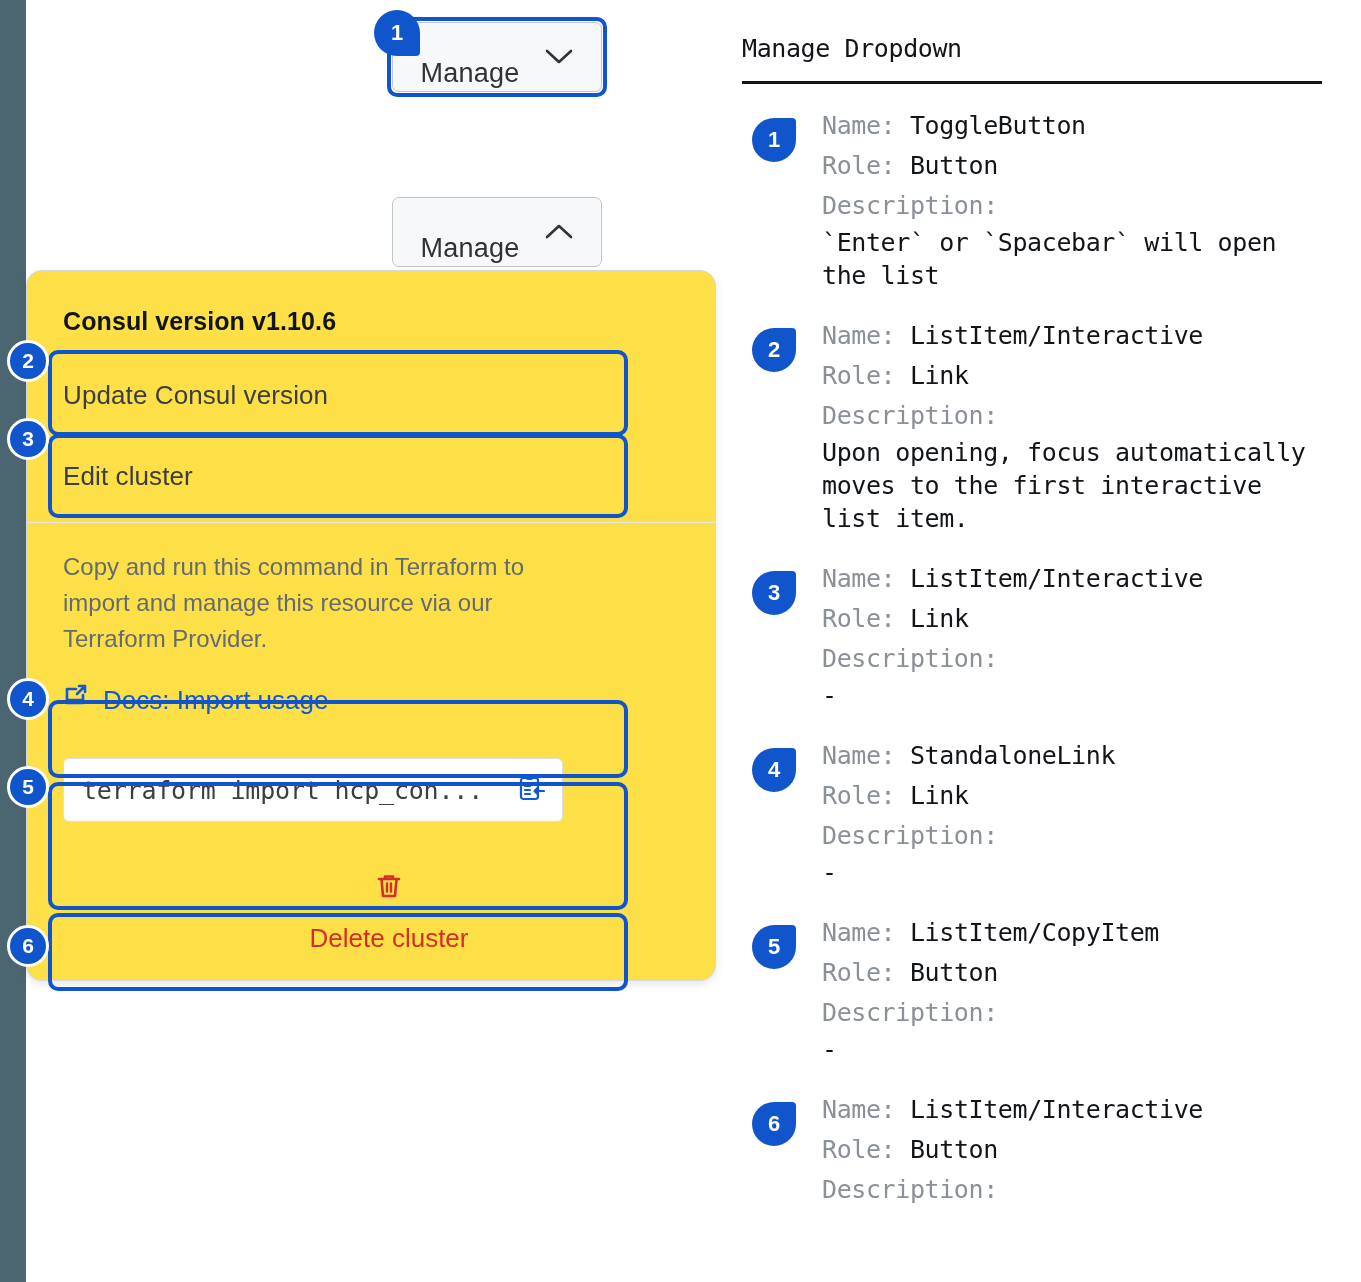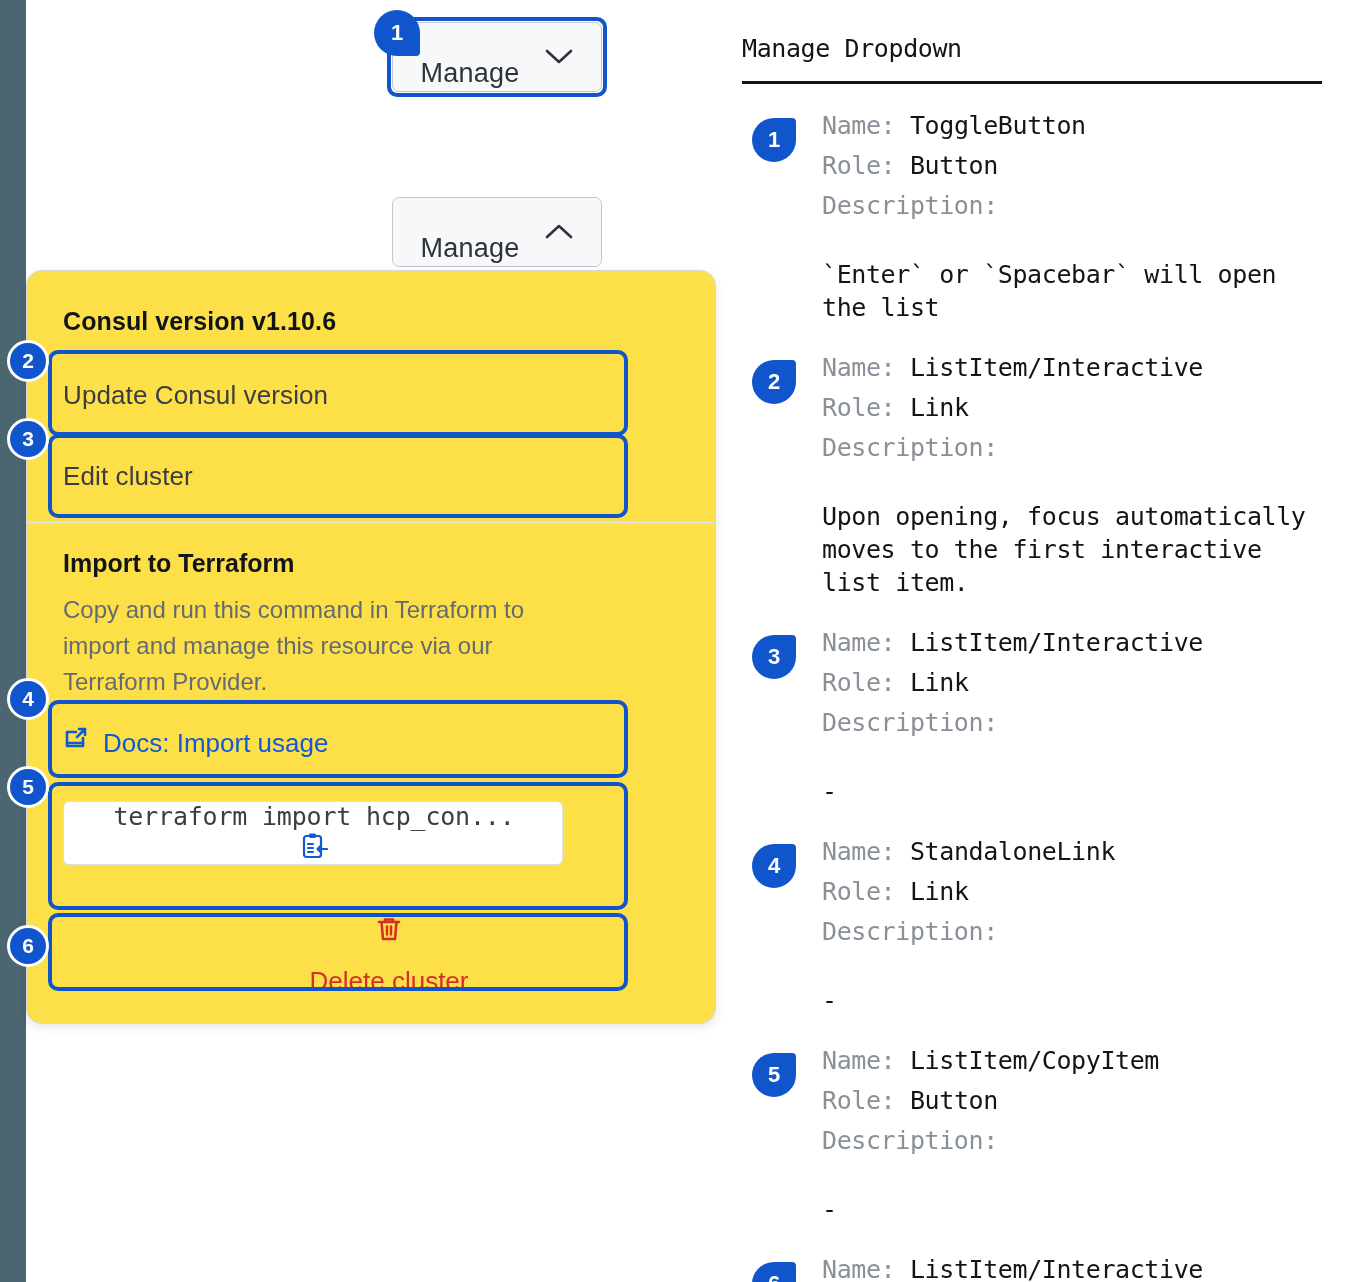--- a/index.html
+++ b/index.html
@@ -117,21 +117,20 @@
   .code-box {
     box-sizing: border-box;
     width: 500px; height: 64px;
     border: 1px solid #DCDEE2;
     border-radius: 6px;
     background: #ffffff;
     display: flex;
     align-items: center;
     justify-content: space-between;
     padding: 0 16px 0 18px;
-    flex-direction: column;
   }
   .code-text {
     font-family: "DejaVu Sans Mono", "Liberation Mono", monospace;
     font-size: 25px;
     color: #3B3D42;
     white-space: nowrap;
     letter-spacing: -0.2px;
   }
   .dd-danger {
     display: flex;
@@ -235,21 +234,20 @@
     white-space: pre-wrap;
   }
   .doc-key { color: #8A9097; }
   .doc-val { color: #111418; }
   .doc-desc {
     font-size: 25px;
     line-height: 1.32;
     color: #111418;
     letter-spacing: -0.4px;
     white-space: pre-wrap;
-    margin-top: 32px;
   }
 </style>
 </head>
 <body>
 
 <div class="left-rail"></div>
 
 <div class="left-pane">
 
   <div class="manage-btn" id="manage-closed">
@@ -276,21 +274,20 @@
 
     <div class="dd-heading">Consul version v1.10.6</div>
 
     <div class="dd-item">Update Consul version</div>
 
     <div class="dd-item">Edit cluster</div>
 
     <div class="dd-sep"></div>
 
     <div class="tf-block">
-      <div class="tf-title">Import to Terraform</div>
       <div class="tf-desc">Copy and run this command in Terraform to import and manage this resource via our Terraform Provider.</div>
     </div>
 
     <div class="dd-link">
       <span>
         <svg width="26" height="26" viewBox="0 0 26 26">
           <path d="M4 6 h9 M4 6 v14 h16 v-8" fill="none" stroke="#1159D6" stroke-width="2.6" stroke-linecap="round" stroke-linejoin="round"></path>
           <path d="M4 17 h16" fill="none" stroke="#1159D6" stroke-width="2.6" stroke-linecap="round"></path>
           <path d="M14 11 L22 3 M16 3 h6 v6" fill="none" stroke="#1159D6" stroke-width="2.6" stroke-linecap="round" stroke-linejoin="round"></path>
         </svg>

